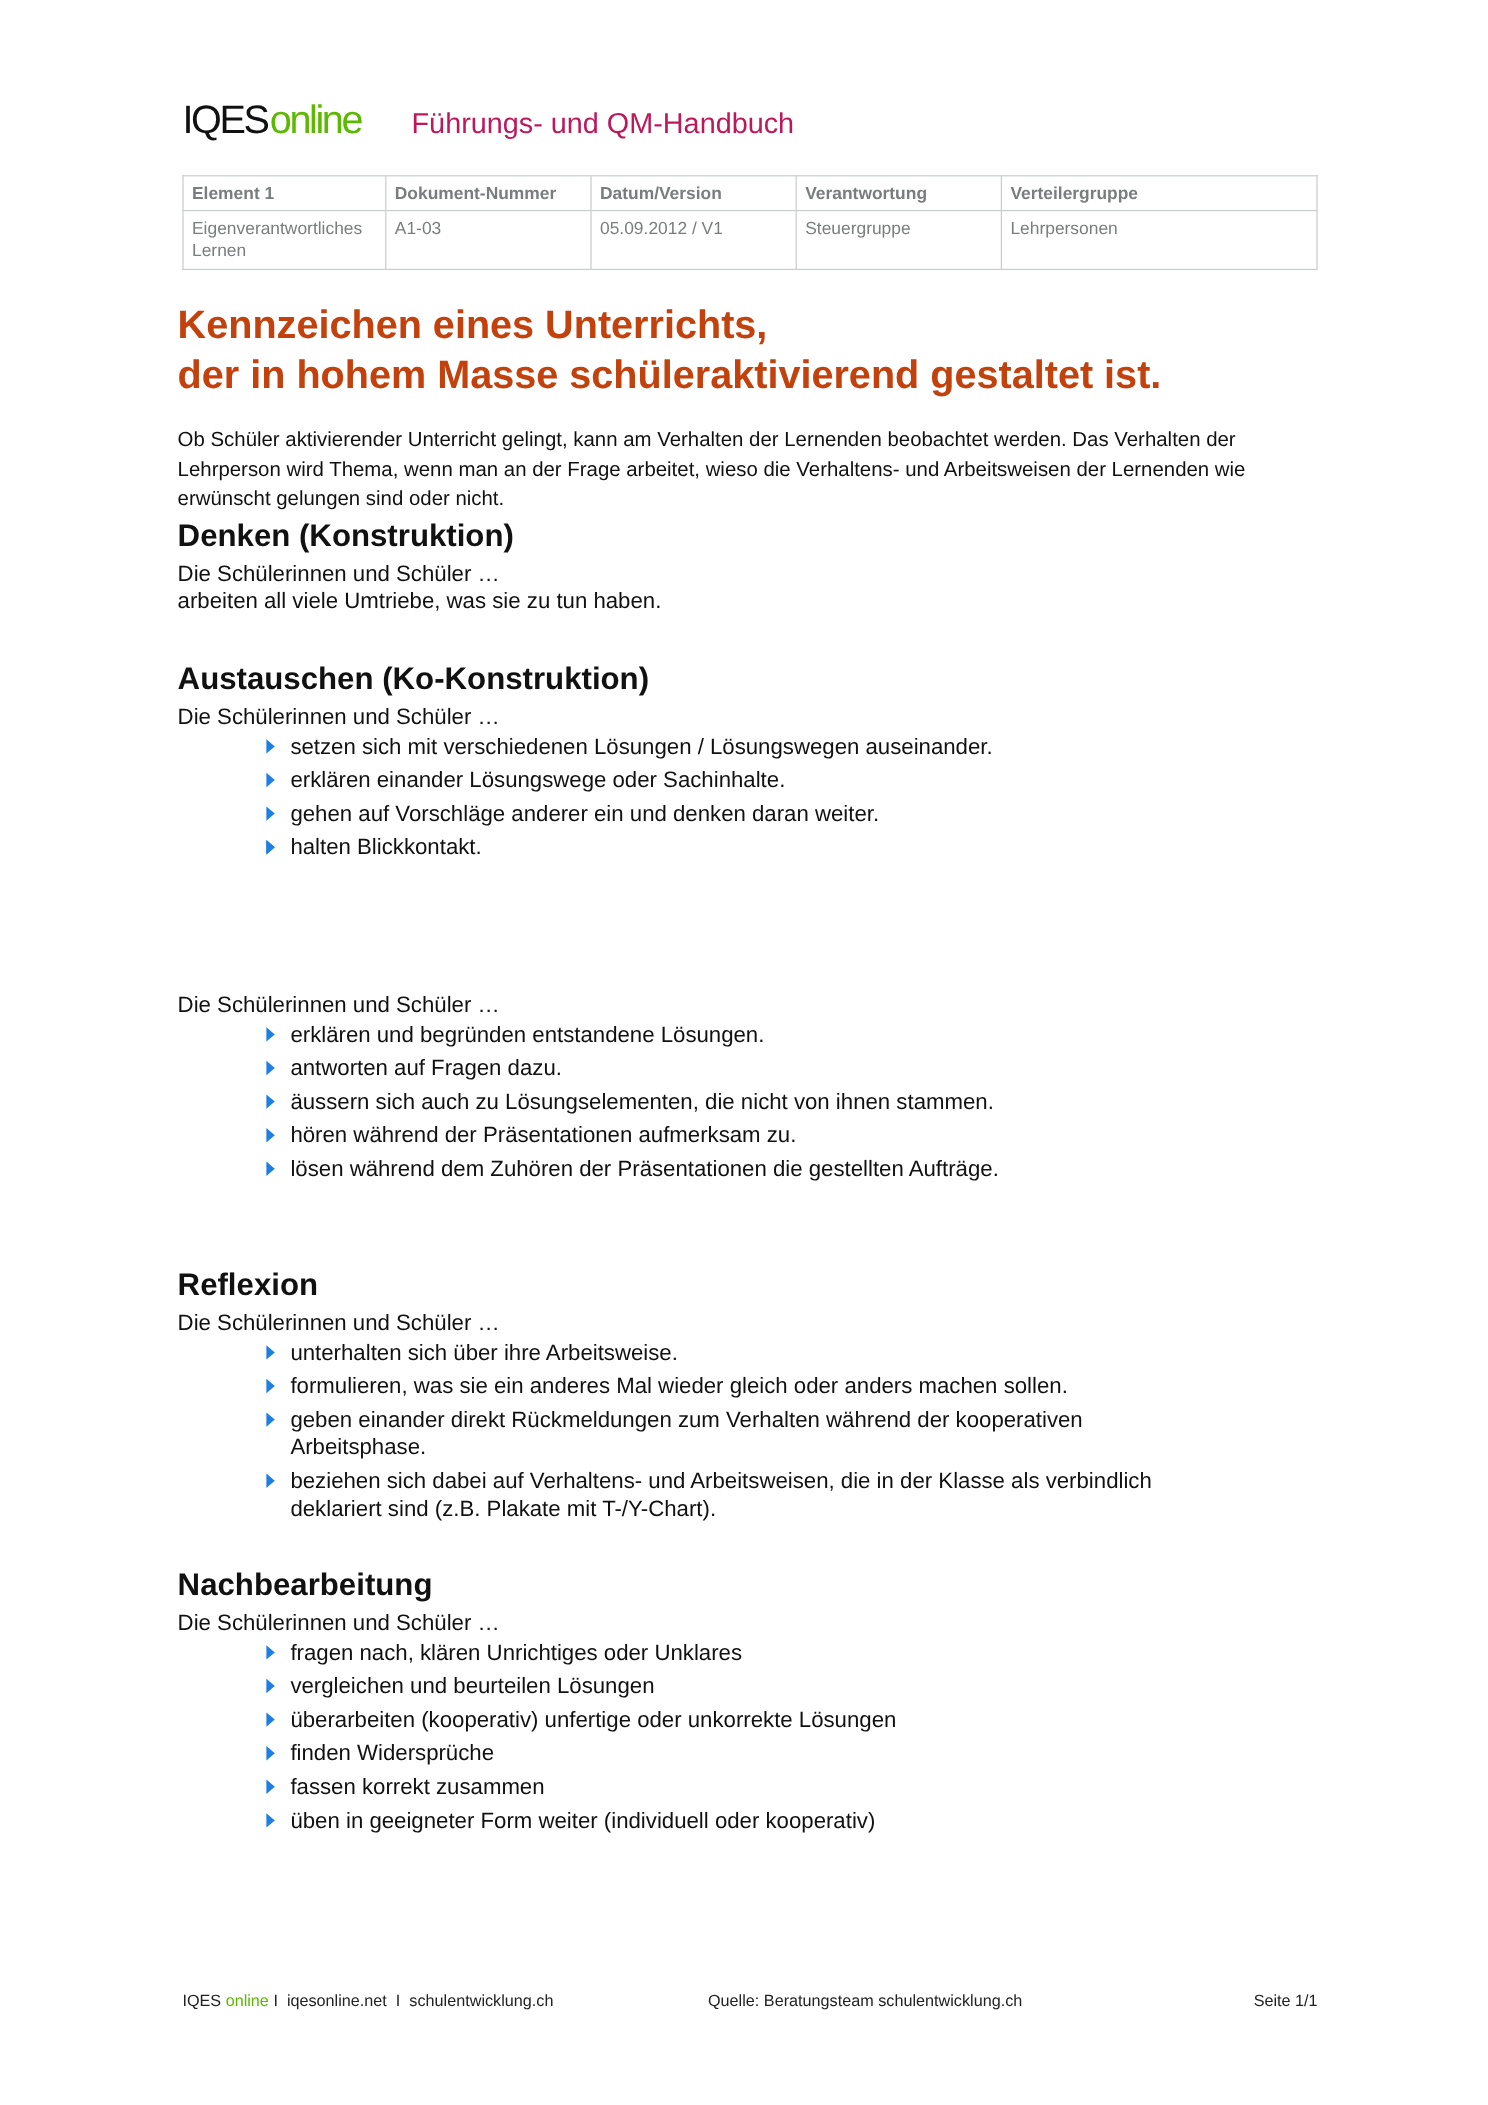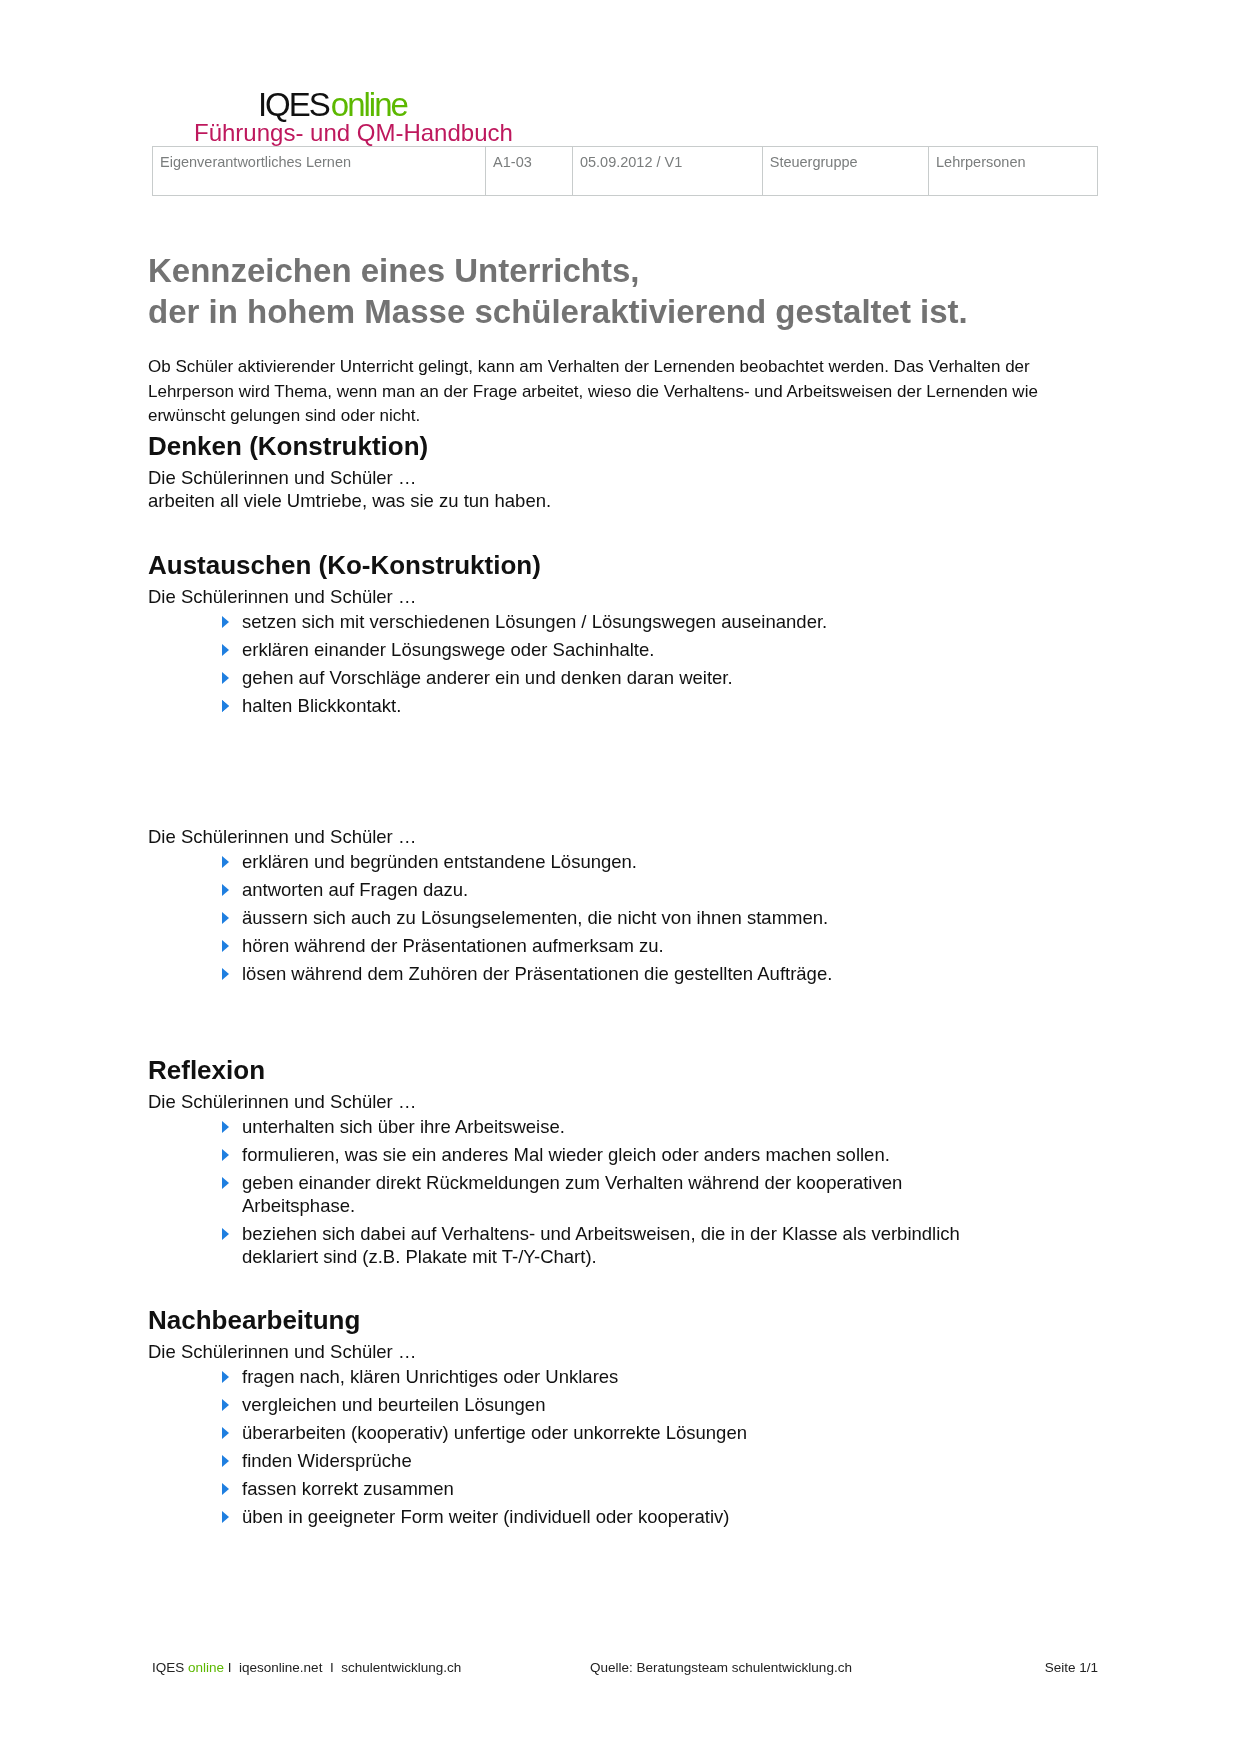--- a/index.html
+++ b/index.html
@@ -1,30 +1,30 @@
 <!DOCTYPE html>
 <html><head>
 <meta charset="utf-8">
 <style>
   html, body { margin: 0; padding: 0; background: #ffffff; }
   body { width: 1240px; height: 1754px; position: relative; overflow: hidden;
          font-family: "Liberation Sans", sans-serif; color: #111; }
-  .header { position: absolute; left: 152px; top: 88px; height: 50px; display: flex; align-items: center; flex-direction: column; }
+  .header { position: absolute; left: 152px; top: 66px; height: 50px; display: flex; align-items: flex-end; }
   .logo { font-size: 33px; letter-spacing: -2px; line-height: 1; }
   .logo .iqes { color: #111; }
   .logo .online { color: #5cb800; margin-left: 2px; }
   .handbook { font-size: 24px; color: #be185d; margin-left: 42px; line-height: 1; }
 
   table.meta { position: absolute; left: 152px; top: 146px; width: 946px; border-collapse: collapse;
                font-size: 14.5px; color: #7a7d7d; }
   table.meta td, table.meta th { border: 1px solid #c8cccc; padding: 6px 7px 4px 7px; vertical-align: top; text-align: left; line-height: 18px; }
   table.meta th { font-weight: bold; color: #7a7d7d; height: 17px; }
   table.meta td { height: 38px; }
 
-  .main-title { position: absolute; left: 148px; top: 250px; color: #737373; font-weight: bold;
+  .main-title { position: absolute; left: 148px; top: 250px; color: #c2410c; font-weight: bold;
                 font-size: 33px; line-height: 41px; margin: 0; }
   .intro { position: absolute; left: 148px; top: 355px; width: 950px; font-size: 17px; line-height: 24.5px; margin: 0; }
 
   .section { position: absolute; left: 148px; width: 950px; }
   .section h2 { margin: 0; font-size: 26px; line-height: 34px; font-weight: bold; color: #111; }
   .section .lead { font-size: 18.5px; line-height: 23px; margin: 3px 0 0 0; }
   .section ul { list-style: none; margin: 2px 0 0 0; padding: 0 0 0 74px; }
   .section li { position: relative; padding-left: 20px; font-size: 18.5px; line-height: 23px; margin-bottom: 5px; }
   .section li .bullet { position: absolute; left: 0; top: 6px; width: 0; height: 0;
         border-top: 6px solid transparent; border-bottom: 6px solid transparent; border-left: 7px solid #1f7fe0; }
@@ -40,20 +40,27 @@
 
 <div class="header">
   <div class="logo">
     <span class="iqes">IQES</span><span class="online">online</span>
   </div>
   <div class="handbook">Führungs- und QM-Handbuch</div>
 </div>
 
 <table class="meta">
   <tbody>
+      <tr>
+    <th style="width:154px">Element 1</th>
+    <th style="width:156px">Dokument-Nummer</th>
+    <th style="width:156px">Datum/Version</th>
+    <th style="width:156px">Verantwortung</th>
+    <th>Verteilergruppe</th>
+  </tr>
   <tr>
     <td>Eigenverantwortliches Lernen</td>
     <td>A1-03</td>
     <td>05.09.2012 / V1</td>
     <td>Steuergruppe</td>
     <td>Lehrpersonen</td>
   </tr>
 </tbody>
   </table>
 

